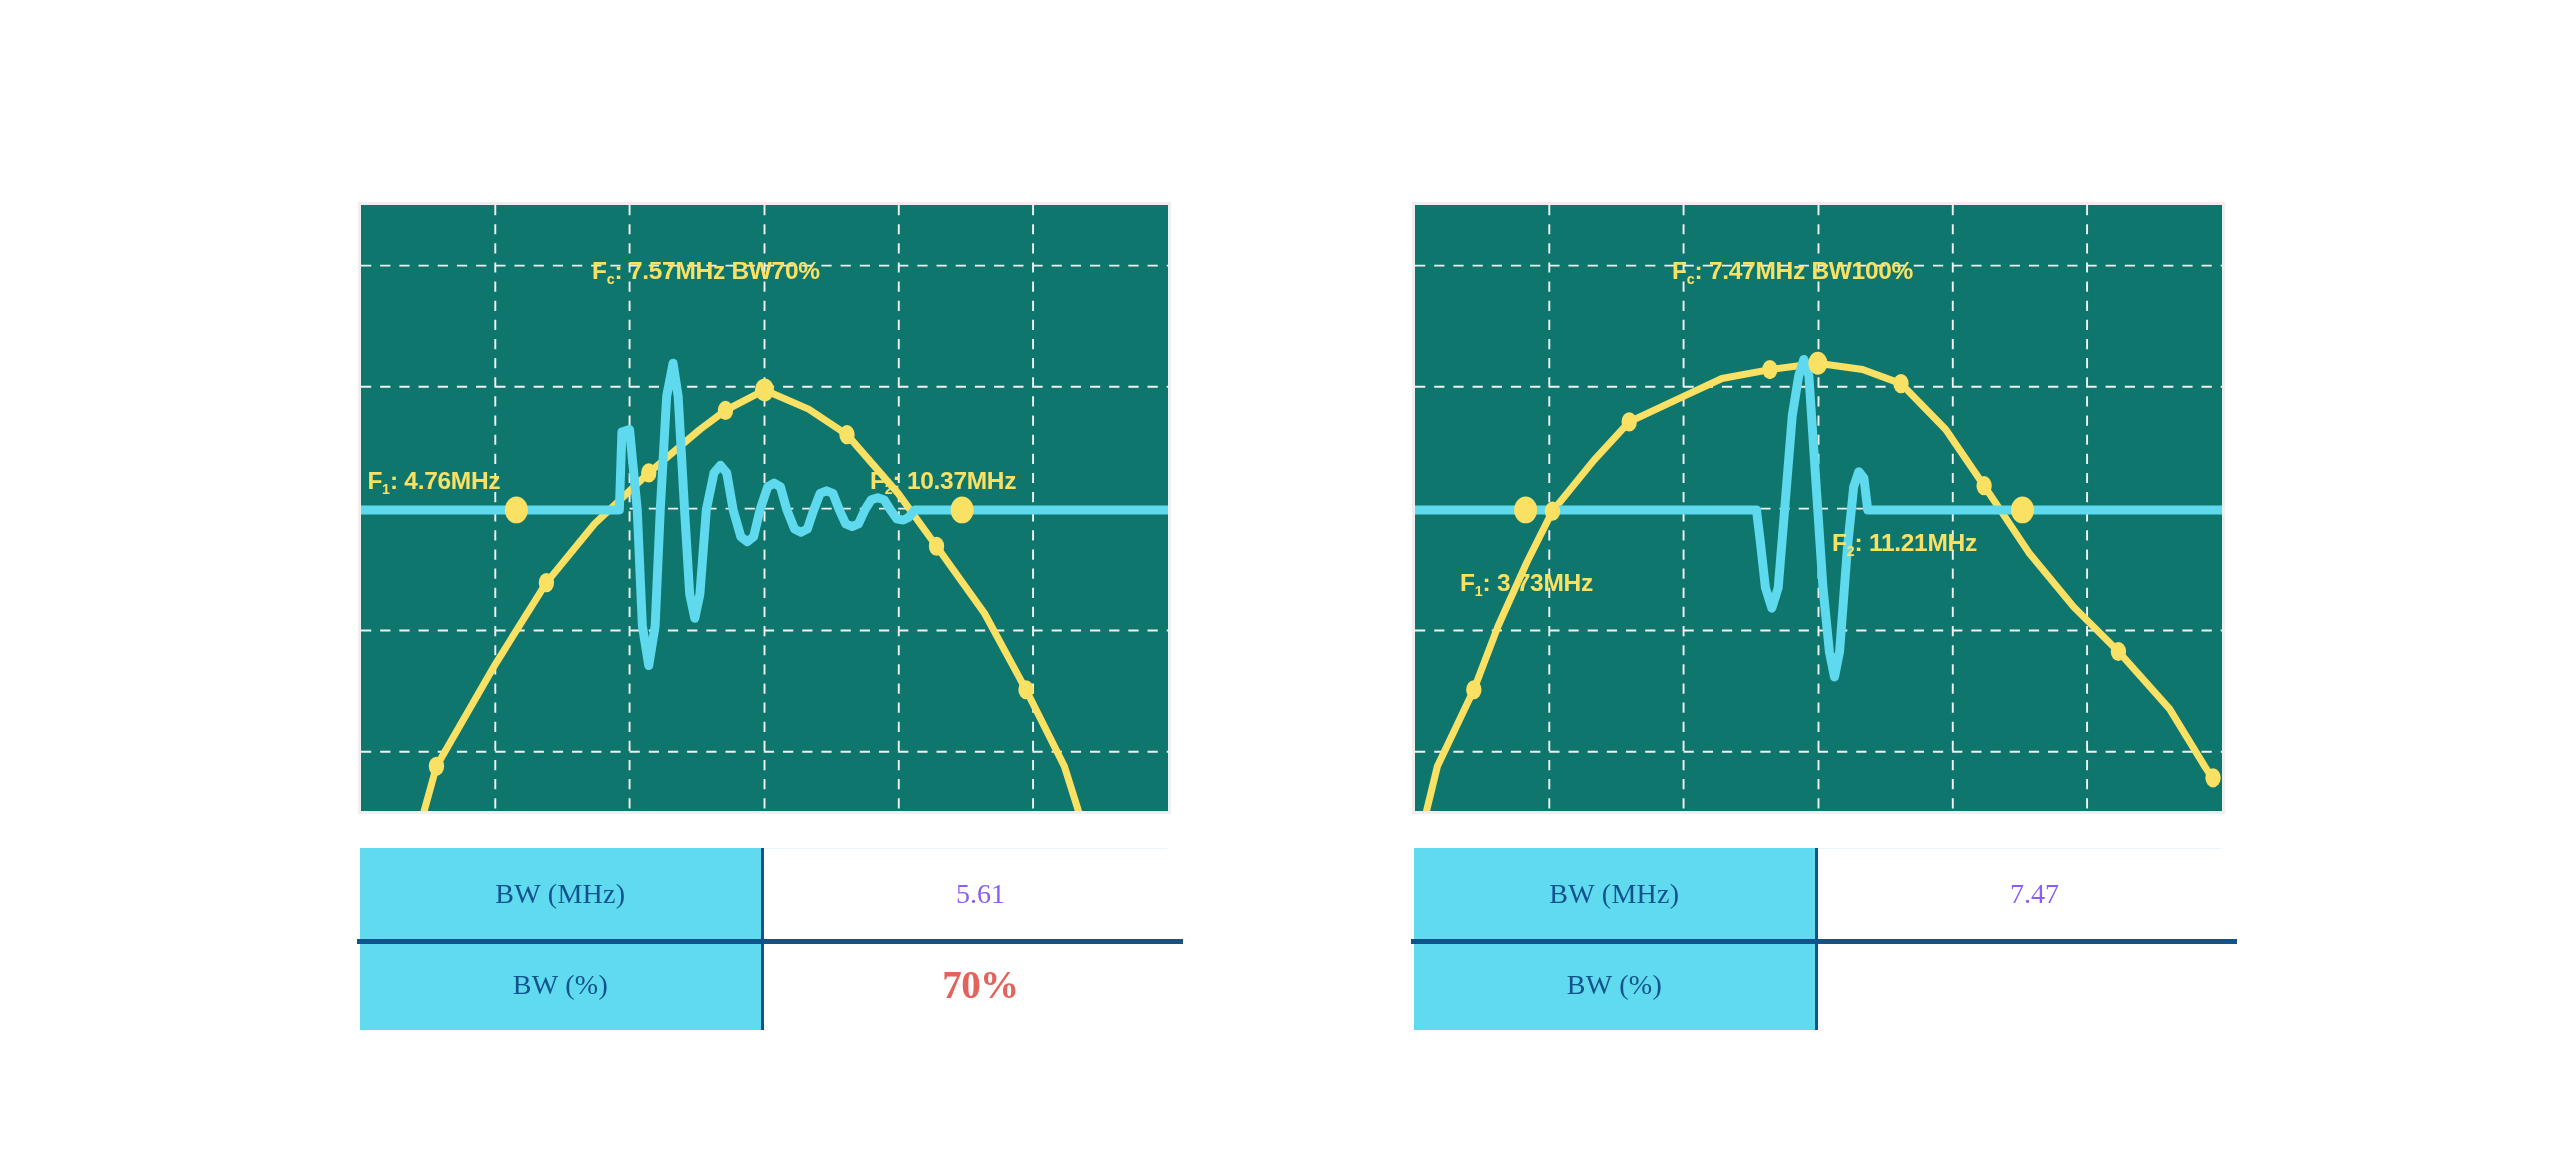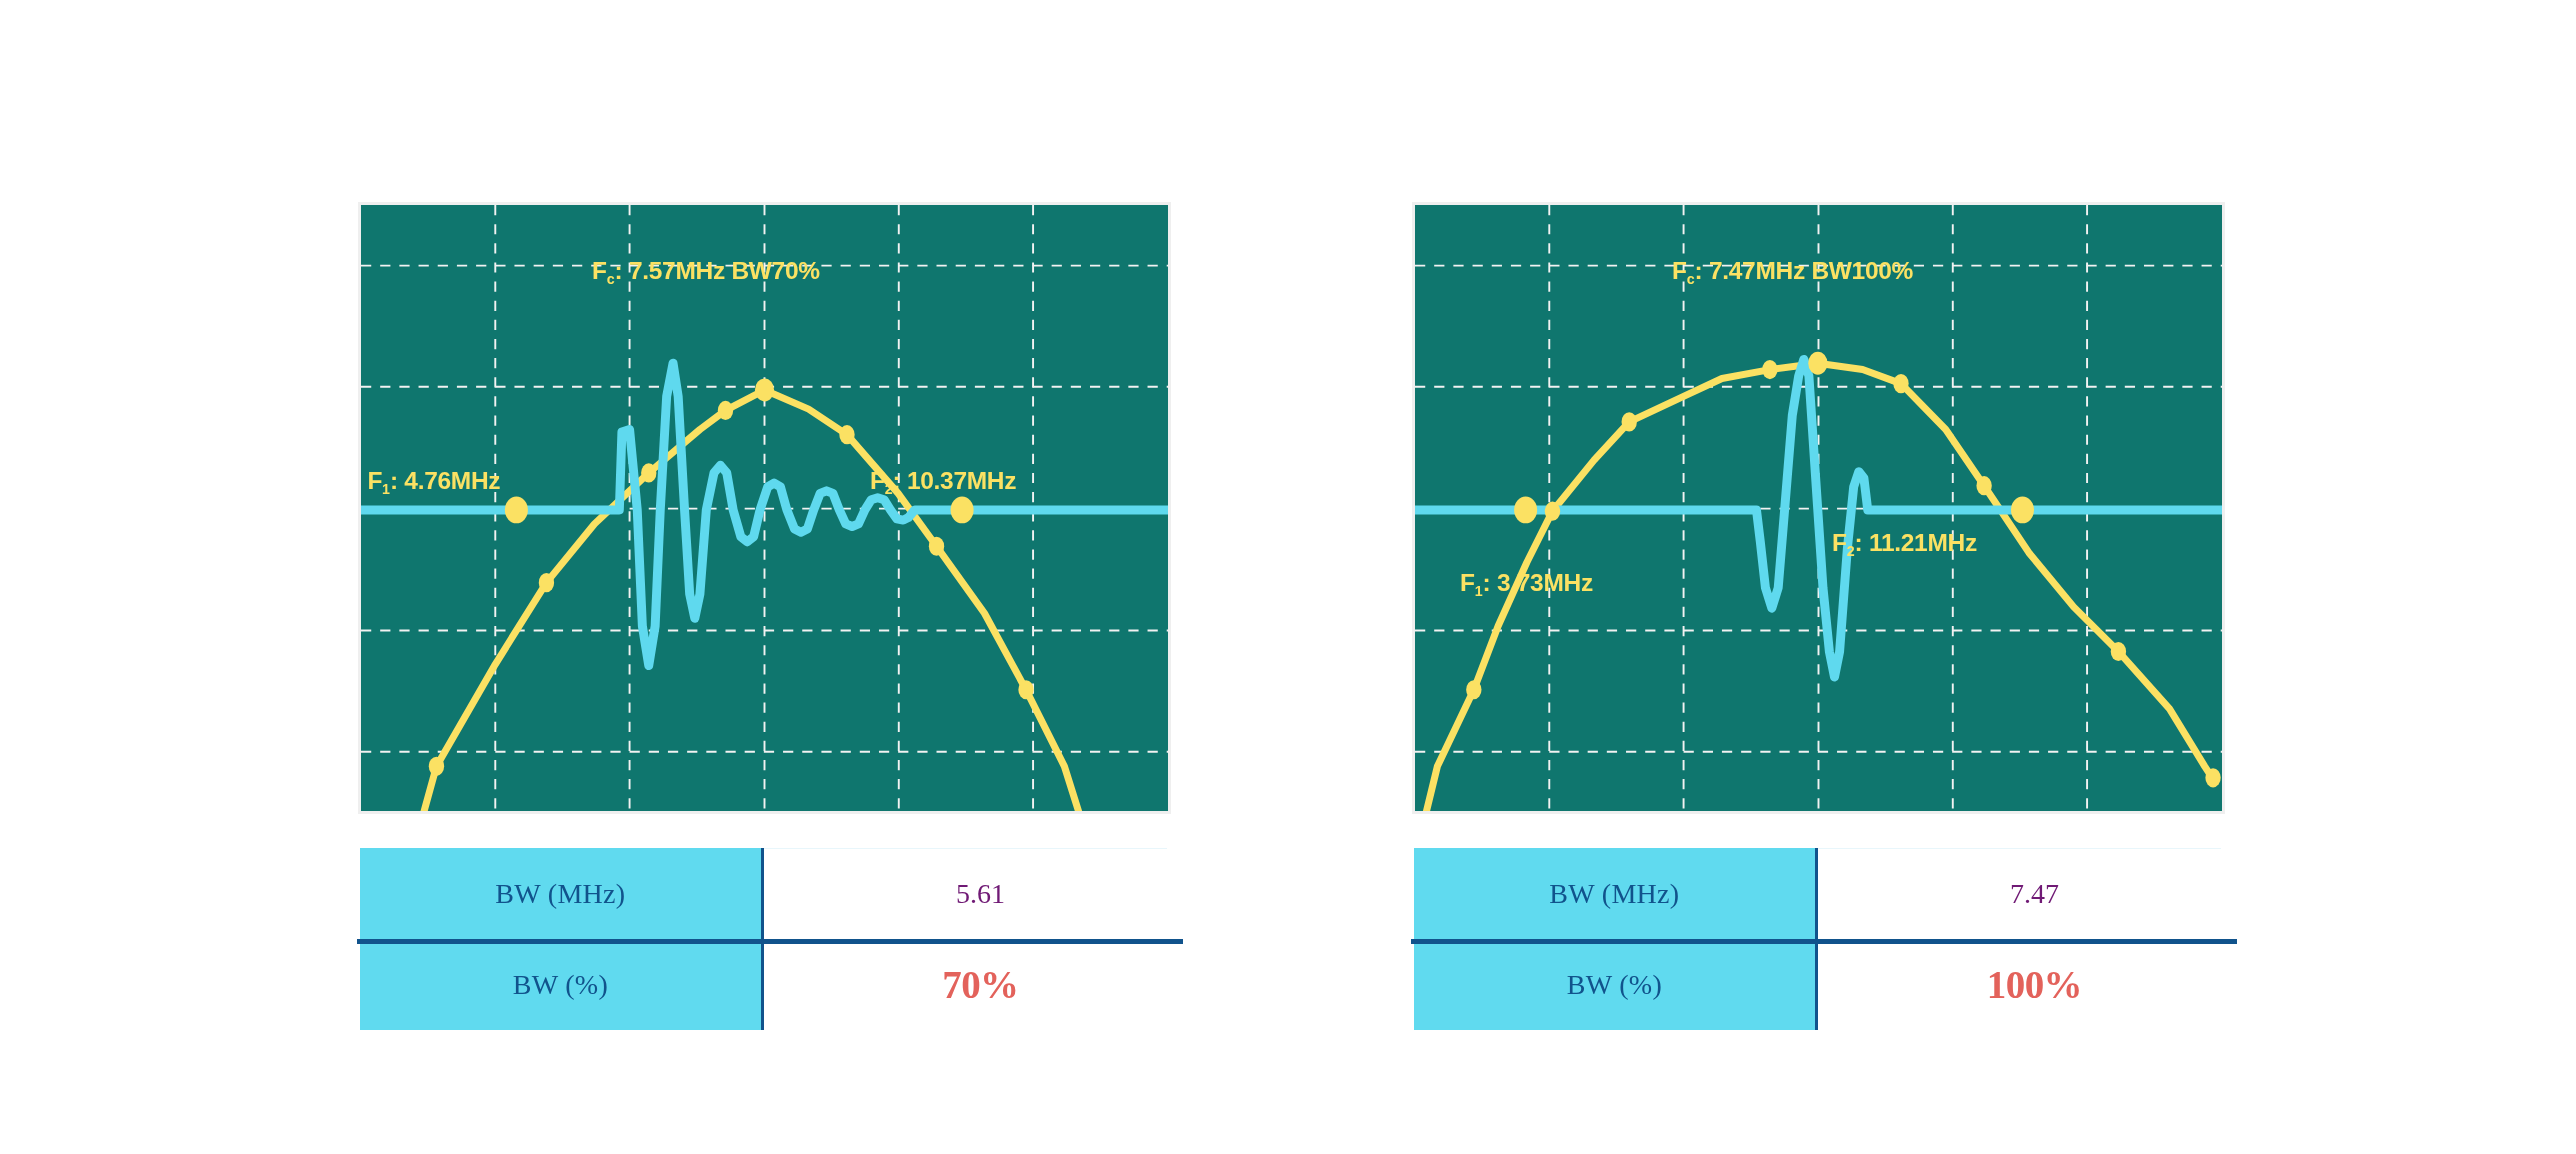--- a/index.html
+++ b/index.html
@@ -102,21 +102,21 @@
     letter-spacing: 0.3px;
     box-sizing: border-box;
     border-right: 3.2px solid #11538c;
   }
   .bw-value {
     flex: 1;
     height: 91px;
     display: flex;
     align-items: center;
     justify-content: center;
-    color: #701a75;
+    color: #8b5cf6;
     font-size: 28px;
   }
   .bw-value.accent {
     color: #e3625b;
     font-size: 39px;
     font-weight: bold;
     letter-spacing: -0.6px;
   }
   .bw-divider {
     position: absolute;
@@ -273,19 +273,18 @@
 
       <div class="bw-row">
         <div class="bw-label">BW (MHz)</div>
         <div class="bw-value">7.47</div>
       </div>
 
       <div class="bw-divider"></div>
 
       <div class="bw-row">
         <div class="bw-label">BW (%)</div>
-        <div class="bw-value accent">100%</div>
       </div>
     </div>
   </div>
 
 </div>
 
 
 </body></html>

